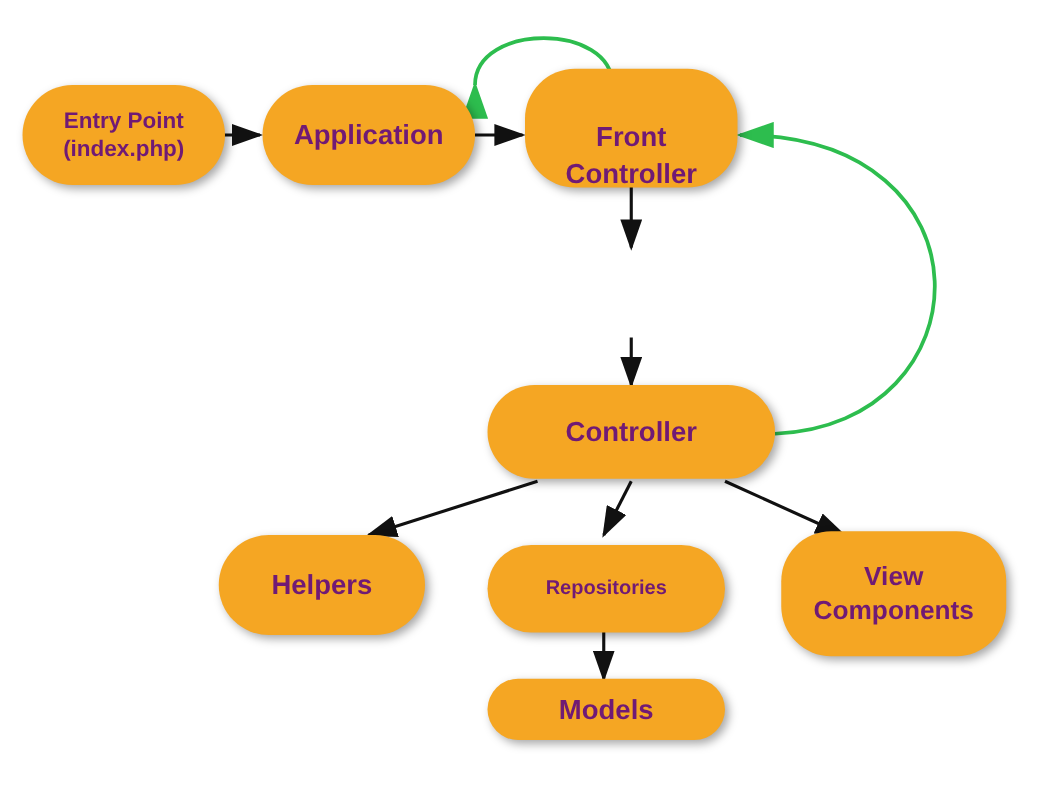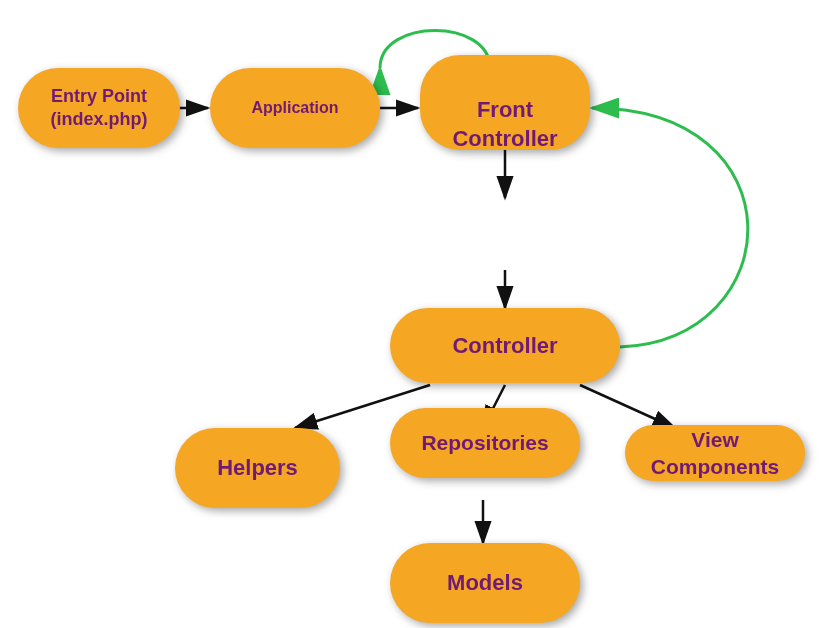--- a/index.html
+++ b/index.html
@@ -74,44 +74,44 @@
 
     <path d="M 490 68 C 490 18, 380 18, 380 68" stroke="#2DBD4E" stroke-width="3" fill="none" marker-end="url(#arrowGreenStart)"></path>
 
   </svg>
 
   <div class="node" style="left:18px; top:68px; width:162px; height:80px; font-size:18px;">
     <span style="white-space:pre-line; line-height:1.3;">Entry Point
 (index.php)</span>
   </div>
 
-  <div class="node" style="left:210px; top:68px; width:170px; height:80px; font-size:16px;">
+  <div class="node" style="left:210px; top:68px; width:170px; height:80px; font-size:22px;">
     <span>Application</span>
   </div>
 
   <div class="node" style="left:420px; top:55px; width:170px; height:95px; font-size:22px;">
     <span style="white-space:pre-line; line-height:1.3;margin-top:44px;">Front
 Controller</span>
   </div>
 
 
   <div class="node" style="left:390px; top:308px; width:230px; height:75px; font-size:22px;">
     <span>Controller</span>
   </div>
 
   <div class="node" style="left:175px; top:428px; width:165px; height:80px; font-size:22px;">
     <span>Helpers</span>
   </div>
 
-  <div class="node" style="left:390px; top:408px; width:190px; height:70px; font-size:21px;">
+  <div class="node" style="left:390px; top:436px; width:190px; height:70px; font-size:16px;">
     <span>Repositories</span>
   </div>
 
-  <div class="node" style="left:625px; top:425px; width:180px; height:56px; font-size:21px;">
+  <div class="node" style="left:625px; top:425px; width:180px; height:100px; font-size:21px;">
     <span style="white-space:pre-line; line-height:1.3;">View
 Components</span>
   </div>
 
-  <div class="node" style="left:390px; top:543px; width:190px; height:80px; font-size:22px;text-align:center;">
+  <div class="node" style="left:390px; top:543px; width:190px; height:49px; font-size:22px;text-align:center;">
     <span>Models</span>
   </div>
 
 </div>
 
 </body></html>

